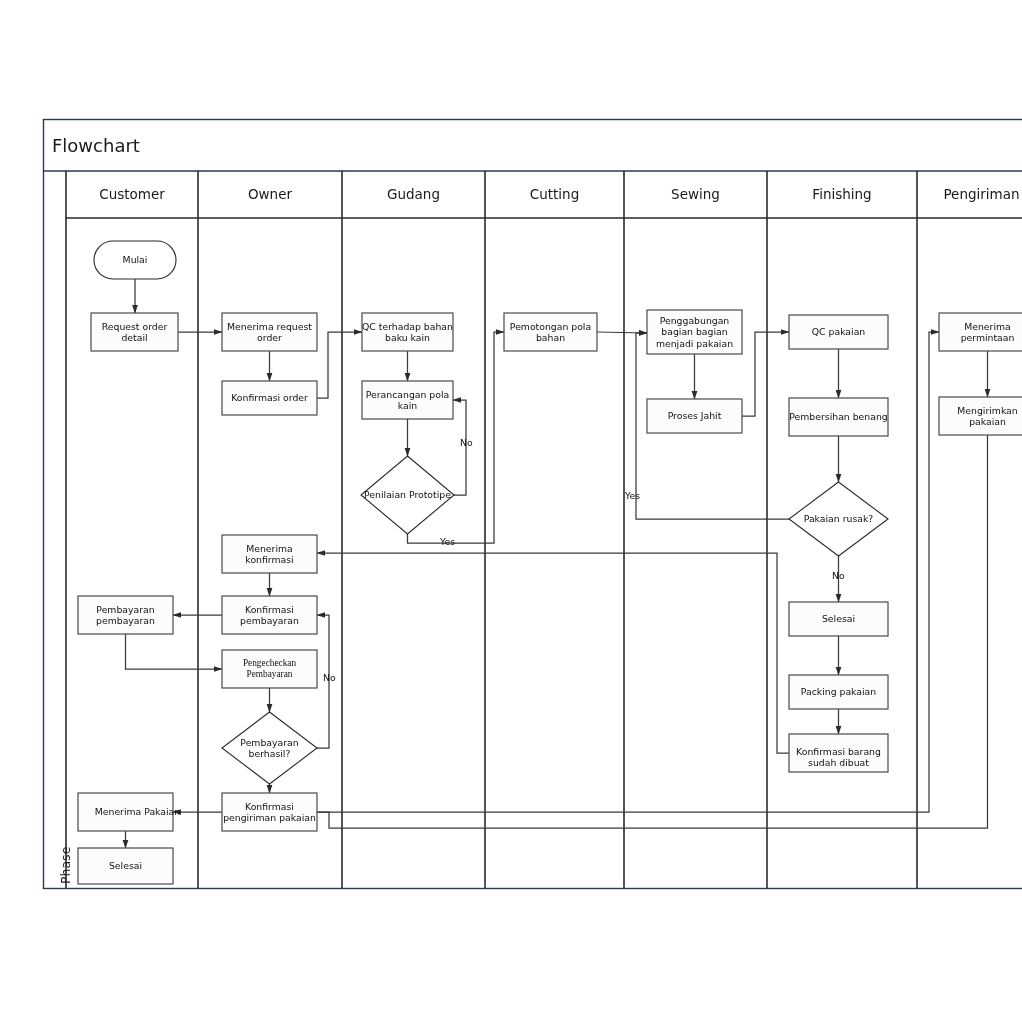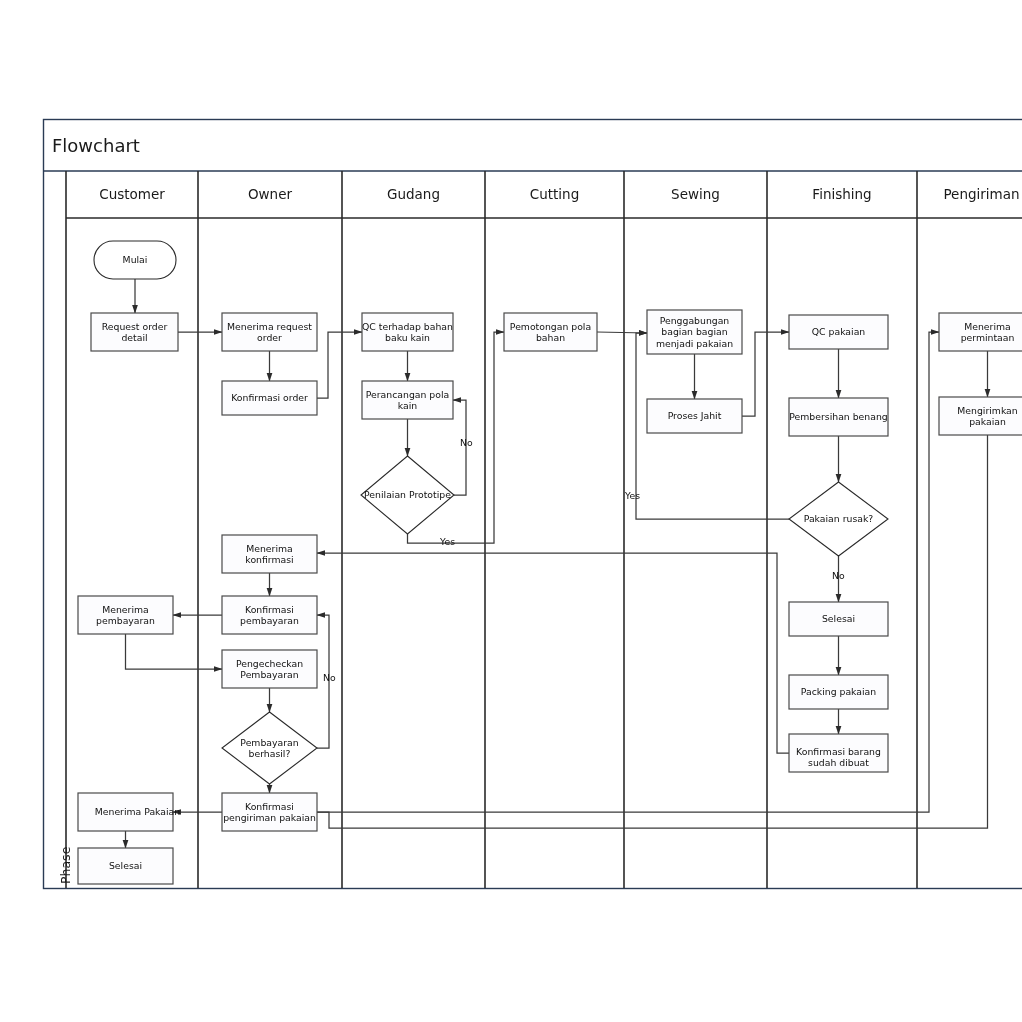--- a/index.html
+++ b/index.html
@@ -124,23 +124,23 @@
         <div class="lbl node-text" style="left: 615px; top: 399px; width: 95px; height: 34px;">Proses Jahit</div>
         <div class="lbl node-text" style="left: 757px; top: 315px; width: 99px; height: 34px;">QC pakaian</div>
         <div class="lbl node-text" style="left: 757px; top: 398px; width: 99px; height: 38px;">Pembersihan benang</div>
         <div class="lbl node-text" style="left: 757px; top: 482px; width: 99px; height: 74px;">Pakaian rusak?</div>
         <div class="lbl node-text" style="left: 757px; top: 602px; width: 99px; height: 34px;">Selesai</div>
         <div class="lbl node-text" style="left: 757px; top: 675px; width: 99px; height: 34px;">Packing pakaian</div>
         <div class="lbl node-text" style="left: 757px; top: 734px; width: 99px; height: 46px;">Konfirmasi barang sudah dibuat</div>
         <div class="lbl node-text" style="left: 907px; top: 313px; width: 97px; height: 38px;">Menerima permintaan</div>
         <div class="lbl node-text" style="left: 907px; top: 397px; width: 97px; height: 38px;">Mengirimkan pakaian</div>
         <div class="lbl node-text" style="left: 190px; top: 535px; width: 95px; height: 38px;">Menerima konfirmasi</div>
-        <div class="lbl node-text" style="left: 46px; top: 596px; width: 95px; height: 38px;">Menerima pembayaran</div>
+        <div class="lbl node-text" style="left: 46px; top: 596px; width: 95px; height: 38px;">Pembayaran pembayaran</div>
         <div class="lbl node-text" style="left: 190px; top: 596px; width: 95px; height: 38px;">Konfirmasi pembayaran</div>
-        <div class="lbl node-text" style="left: 190px; top: 650px; width: 95px; height: 38px;">Pengecheckan Pembayaran</div>
+        <div class="lbl node-text" style="left: 190px; top: 650px; width: 95px; height: 38px; font-family: Liberation Serif, serif;">Pengecheckan Pembayaran</div>
         <div class="lbl node-text" style="left: 190px; top: 712px; width: 95px; height: 72px;">Pembayaran berhasil?</div>
         <div class="lbl node-text" style="left: 190px; top: 793px; width: 95px; height: 38px;">Konfirmasi pengiriman pakaian</div>
         <div class="lbl node-text" style="left: 46px; top: 793px; width: 95px; height: 38px; padding-left: 12px;">Menerima Pakaian</div>
         <div class="lbl node-text" style="left: 46px; top: 848px; width: 95px; height: 36px;">Selesai</div>
       </div>
     <div id="edge-labels">
         <div class="edge-text" style="left: 428px; top: 437px;">No</div>
         <div class="edge-text" style="left: 408px; top: 536px;">Yes</div>
         <div class="edge-text" style="left: 593px; top: 490px;">Yes</div>
         <div class="edge-text" style="left: 800px; top: 570px;">No</div>

